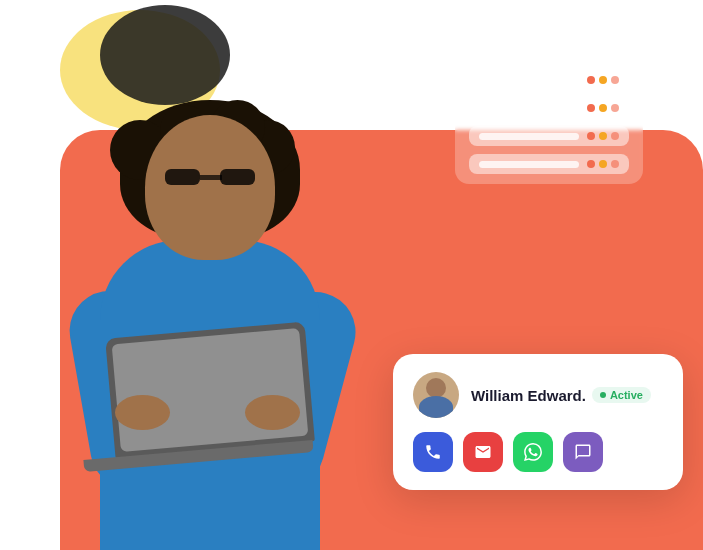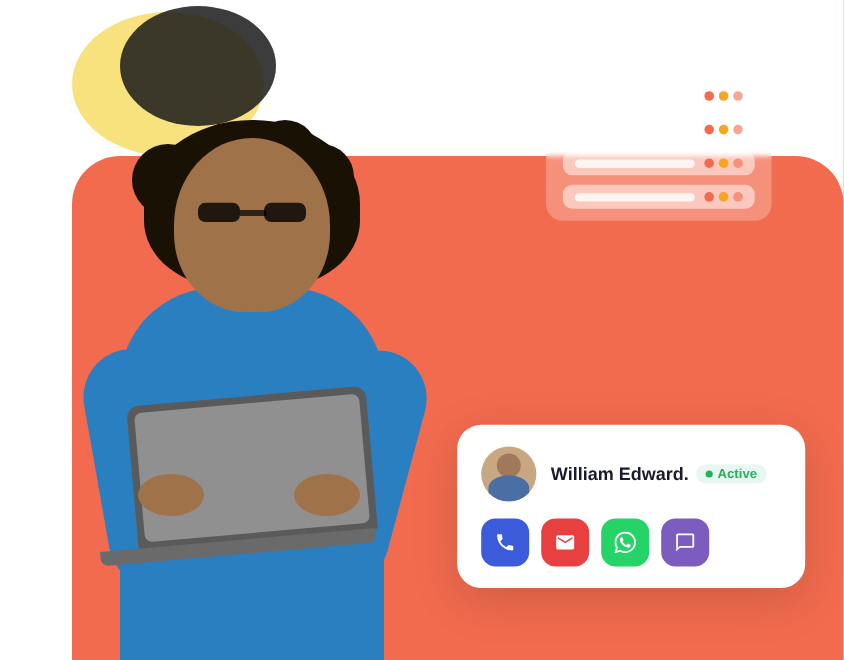--- a/index.html
+++ b/index.html
@@ -97,21 +97,21 @@
       border-radius: 50%;
     }
     .dot-red { background: #F26B4E; }
     .dot-orange { background: #F5A623; }
     .dot-pink { background: #F26B4E; opacity: 0.6; }
 
     
     .contact-card {
       position: absolute;
       bottom: 60px;
-      right: 32px;
+      right: 20px;
       z-index: 10;
       background: white;
       border-radius: 20px;
       padding: 18px 20px;
       width: 290px;
       box-shadow: 0 10px 40px rgba(0,0,0,0.15);
     }
 
     .card-header {
       display: flex;

